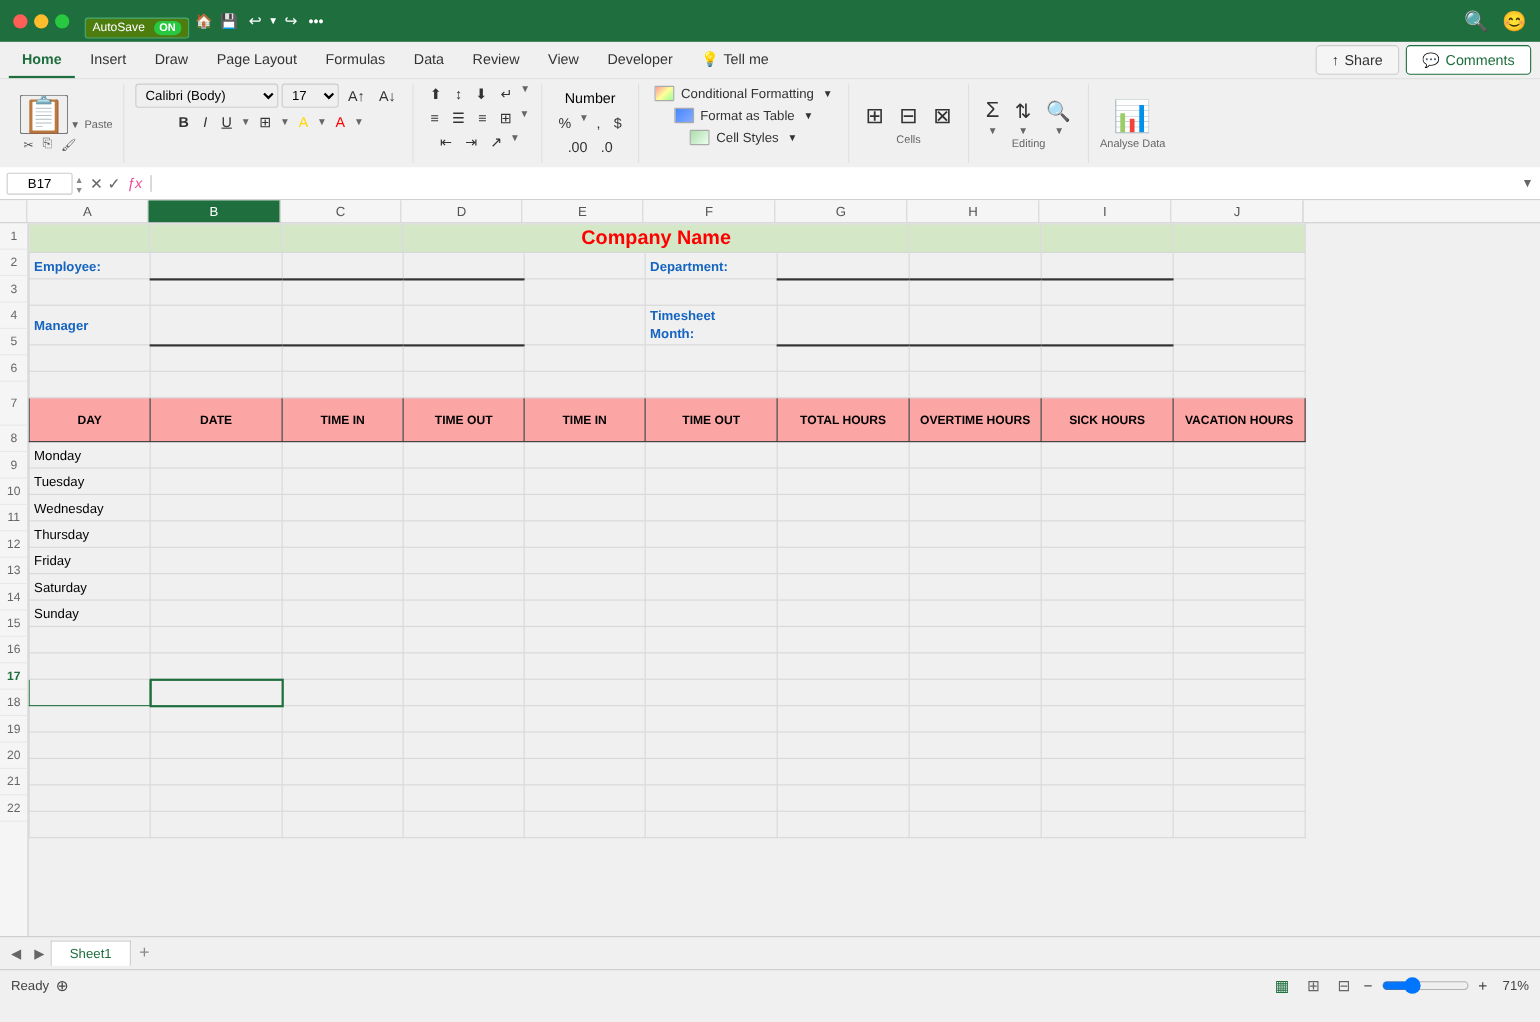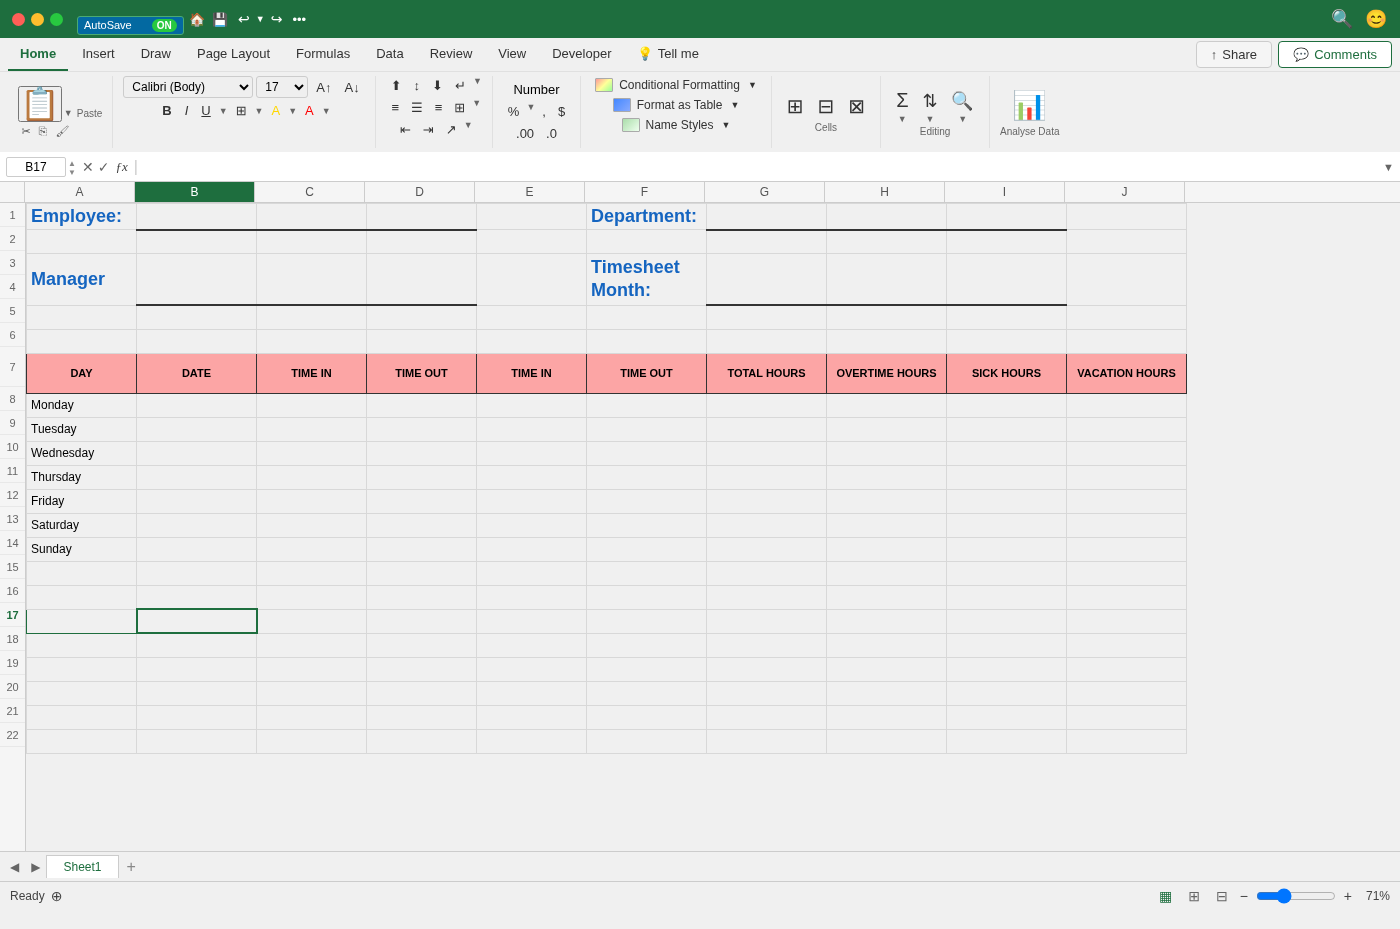--- a/index.html
+++ b/index.html
@@ -15,28 +15,28 @@
       color: white;
       gap: 8px;
     }
     .traffic-lights { display: flex; gap: 6px; margin-right: 8px; }
     .tl { width: 13px; height: 13px; border-radius: 50%; }
     .tl-red { background: #ff5f57; }
     .tl-yellow { background: #ffbd2e; }
     .tl-green { background: #28c840; }
     .titlebar-left { display: flex; align-items: center; gap: 6px; flex: 1; }
     .autosave-badge {
-      background: #0369a1;
+      background: #4d7c0f;
       border: 1px solid #4aaa72;
       border-radius: 3px;
       padding: 2px 6px;
       font-size: 11px;
       display: flex;
       align-items: center;
-      gap: 20px;
+      gap: 8px;
       margin-top: 12px;
     }
     .autosave-toggle {
       background: #28c840;
       border-radius: 8px;
       padding: 1px 5px;
       font-size: 10px;
       color: white;
       font-weight: bold;
     }
@@ -156,21 +156,21 @@
     .cell-ref {
       width: 60px;
       border: 1px solid #ccc;
       border-radius: 2px;
       padding: 2px 4px;
       font-size: 12px;
       text-align: center;
     }
     .ref-arrows { display: flex; flex-direction: column; color: #888; font-size: 8px; cursor: pointer; }
     .formula-controls { display: flex; gap: 4px; color: #666; font-size: 14px; cursor: pointer; }
-    .fx-label { color: #404040; font-style: italic; font-size: 13px; font-family: Liberation Serif, serif; }
+    .fx-label { color: #ec4899; font-style: italic; font-size: 13px; }
     .formula-input { flex: 1; border: none; outline: none; font-size: 13px; padding: 2px 4px; }
 
     
     #spreadsheet-container {
       display: flex;
       flex-direction: column;
       height: calc(929px - 38px - 42px - 88px - 30px - 30px - 32px);
       overflow: hidden;
     }
 
@@ -263,21 +263,21 @@
     .header-row td {
       background: #fca5a5;
       font-weight: bold;
       text-align: center;
       font-size: 11px;
       border: 1px solid #333;
       vertical-align: middle;
     }
 
     
-    .blue-label { color: #1565c0; font-weight: bold; font-size: 18px; }
+    .blue-label { color: #1565c0; font-weight: bold; font-size: 12px; }
     .underline-cell { border-bottom: 2px solid #333 !important; }
 
     
     .selected-cell {
       outline: 2px solid #1e6e3e;
       outline-offset: -1px;
     }
 
     
     #tab-bar {
@@ -464,21 +464,21 @@
       <span>Conditional Formatting</span>
       <span style="font-size:9px;margin-left:2px;">▼</span>
     </div>
     <div class="style-item">
       <div class="style-icon" style="background:linear-gradient(135deg,#4488ff,#88aaff);"></div>
       <span>Format as Table</span>
       <span style="font-size:9px;margin-left:2px;">▼</span>
     </div>
     <div class="style-item">
       <div class="style-icon" style="background:linear-gradient(135deg,#aaddaa,#eeffee);"></div>
-      <span>Name Styles</span>
+      <span>Cell Styles</span>
       <span style="font-size:9px;margin-left:2px;">▼</span>
     </div>
   </div>
 
   <div class="ribbon-group cells-group">
     <div style="display:flex;gap:4px;align-items:center;">
       <button class="fmt-btn" style="font-size:20px;">⊞</button>
       <button class="fmt-btn" style="font-size:20px;">⊟</button>
       <button class="fmt-btn" style="font-size:20px;">⊠</button>
     </div>
@@ -577,20 +577,29 @@
           <col class="col-D">
           <col class="col-E">
           <col class="col-F">
           <col class="col-G">
           <col class="col-H">
           <col class="col-I">
           <col class="col-J">
         </colgroup>
 
         <tbody>
+            <tr>
+          <td class="row1-cell"></td>
+          <td class="row1-cell"></td>
+          <td class="row1-cell"></td>
+          <td class="row1-cell company-name-cell" colspan="4">Company Name</td>
+          <td class="row1-cell"></td>
+          <td class="row1-cell"></td>
+          <td class="row1-cell"></td>
+        </tr>
 
         <tr>
           <td>
             <span class="blue-label">Employee:</span>
           </td>
           <td class="underline-cell"></td>
           <td class="underline-cell"></td>
           <td class="underline-cell"></td>
           <td></td>
           <td>

